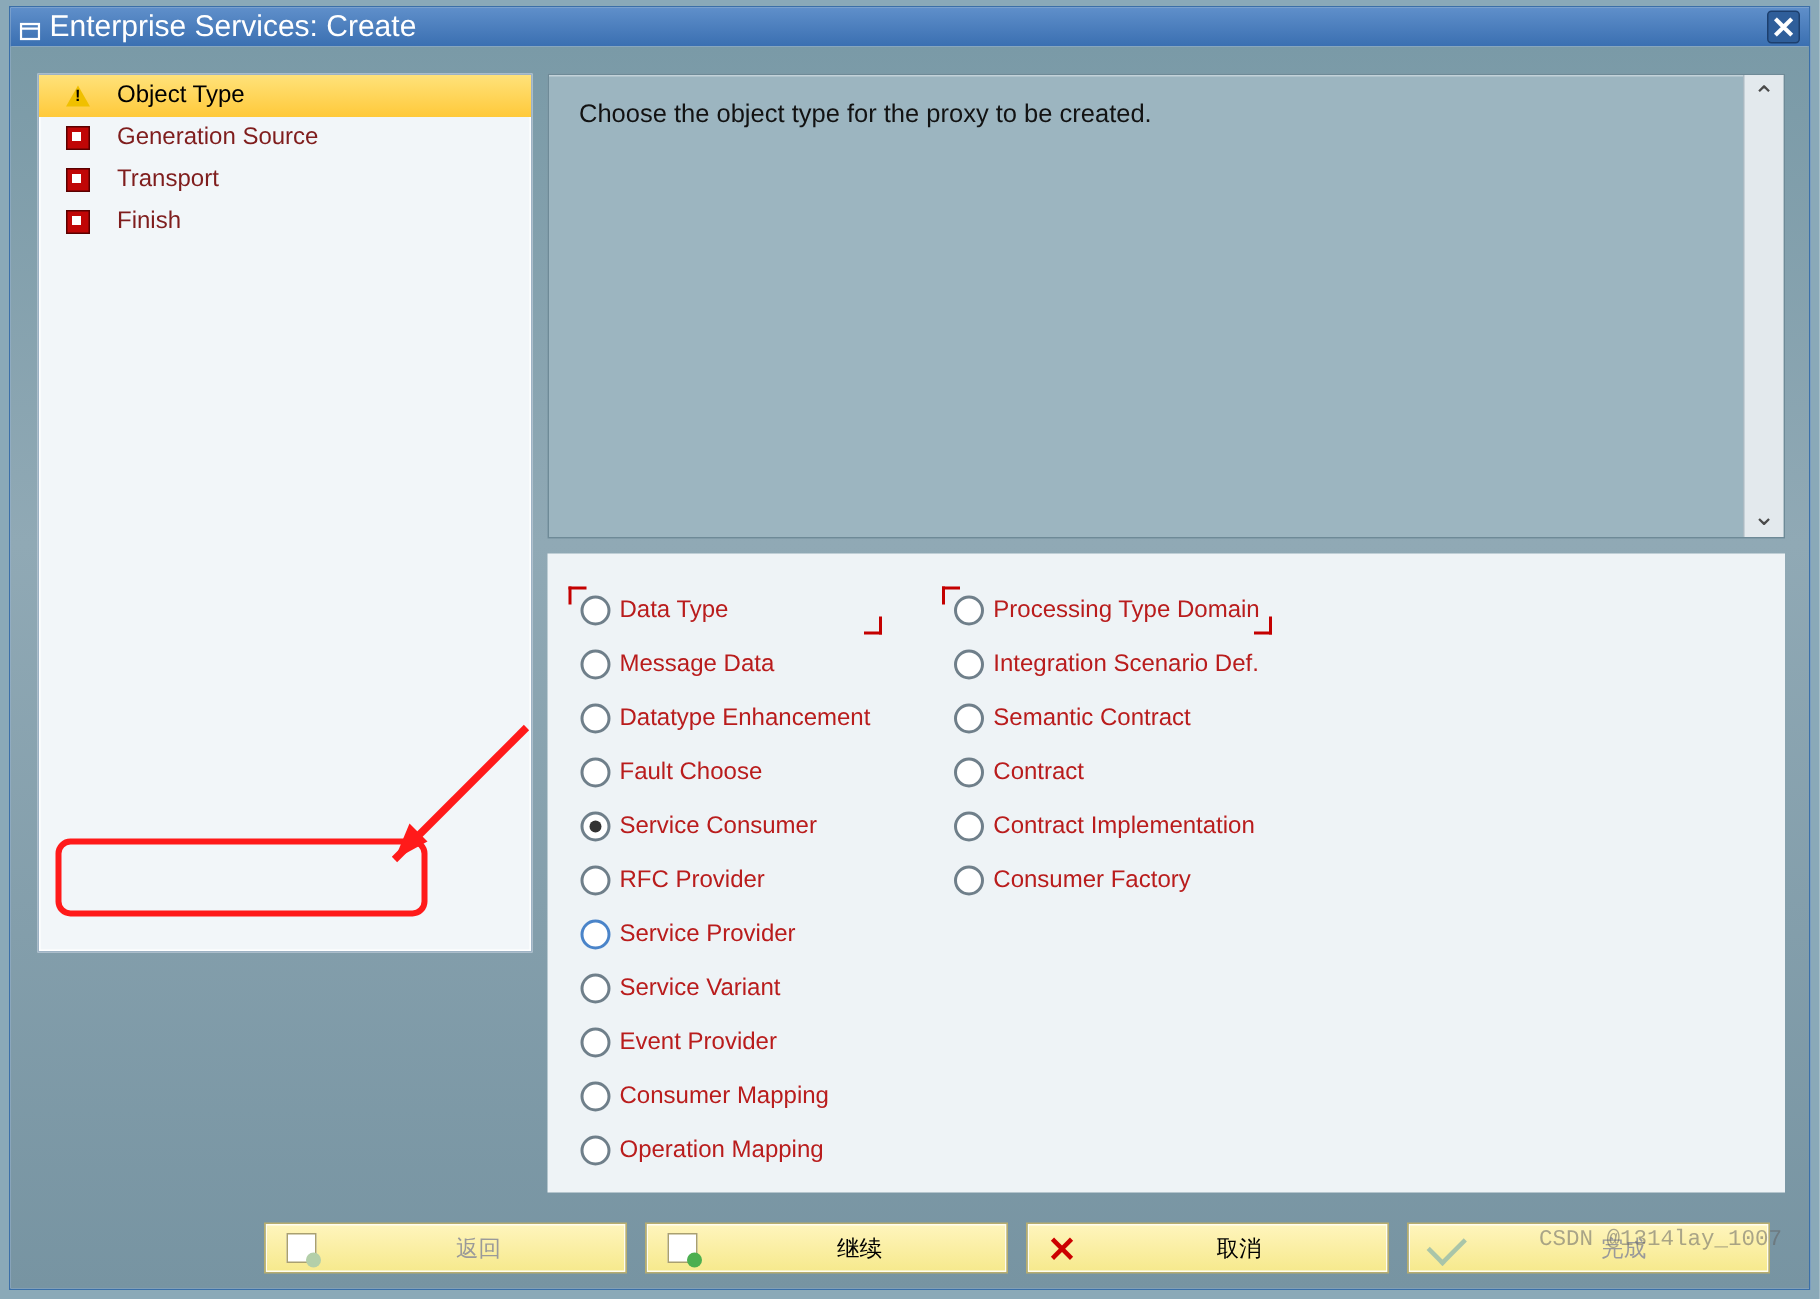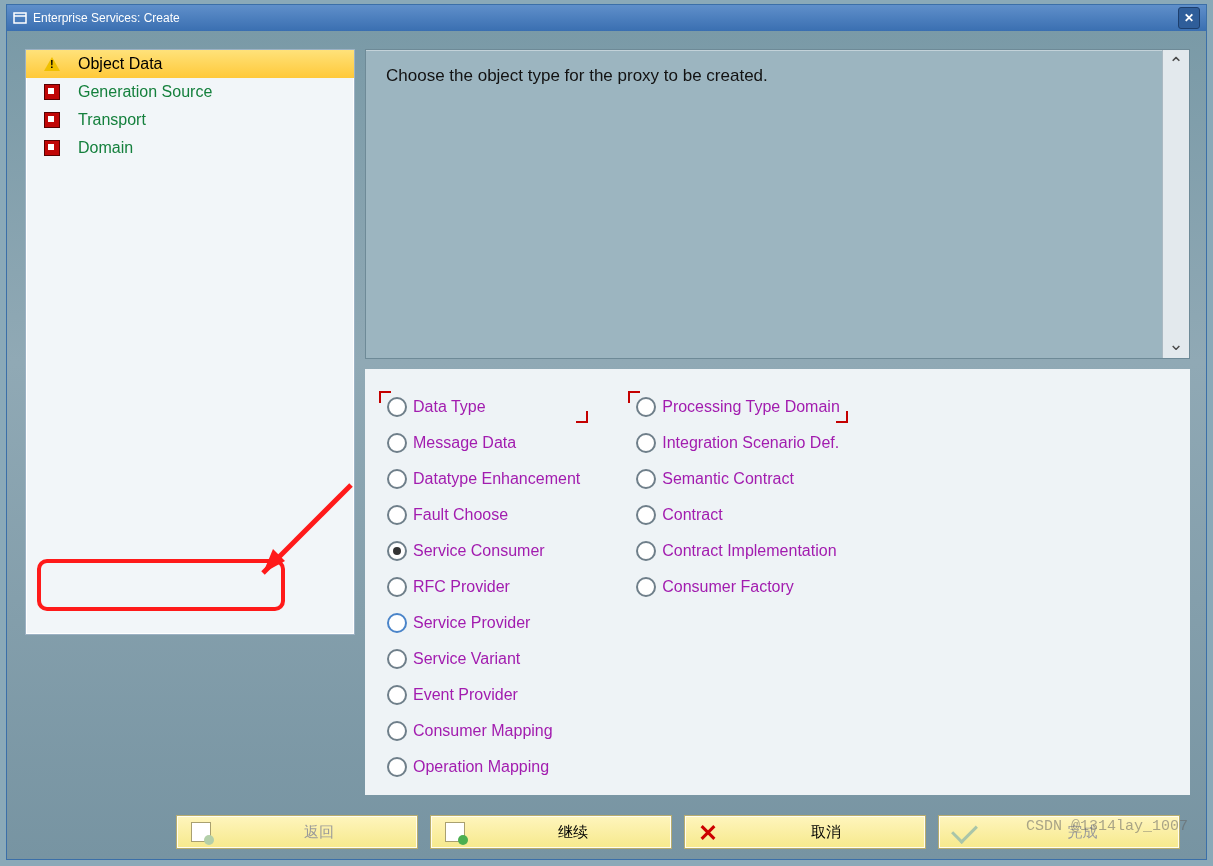--- a/index.html
+++ b/index.html
@@ -1,43 +1,43 @@
 <!DOCTYPE html>
 <html><head>
 <meta charset="utf-8">
 <style>
   html,body{margin:0;padding:0;width:1213px;height:866px;font-family:Arial,Helvetica,sans-serif;font-size:15px;background:#8aa9b8;overflow:hidden;}
   .win{position:absolute;left:6px;top:4px;right:6px;bottom:6px;border:1px solid #3b6fa8;background:#f2f6f9;box-shadow:inset 0 0 0 1px #bfd6ea;display:flex;flex-direction:column;}
-  .titlebar{height:26px;background:linear-gradient(#5f8fca,#3a6fb1);color:#fff;display:flex;align-items:center;padding:0 6px;font-size:12px;}
+  .titlebar{height:26px;background:linear-gradient(#5f8fca,#3a6fb1);color:#fff;display:flex;align-items:center;padding:0 6px;font-size:20px;}
   .titlebar .ticon{width:14px;height:14px;margin-right:6px;display:inline-block;}
   .titlebar .tt{flex:1;}
   .titlebar .close{width:20px;height:20px;background:#2f5e9a;border:1px solid #1d3f6d;color:#fff;display:flex;align-items:center;justify-content:center;border-radius:3px;font-weight:bold;cursor:pointer;}
   .body{flex:1;display:flex;position:relative;}
   .body-bg{position:absolute;inset:0;background:linear-gradient(180deg,#7a9aa7 0%,#90a9b5 40%,#7794a2 100%);}
   .content{position:relative;margin:18px 16px 16px 18px;flex:1;display:flex;gap:10px;}
   
   .side{width:330px;background:#f2f6f9;border:1px solid #9db2c4;padding:0;box-sizing:border-box;height:586px;box-shadow:inset 0 0 0 1px #fff;}
   .side ul{list-style:none;margin:0;padding:0;}
-  .side li{display:flex;align-items:center;height:28px;padding:0 8px 0 18px;font-size:16px;color:#15803d;gap:18px;cursor:default;}
+  .side li{display:flex;align-items:center;height:28px;padding:0 8px 0 18px;font-size:16px;color:#7f1d1d;gap:18px;cursor:default;}
   .side li.sel{background:linear-gradient(#ffe27a,#ffc93a);color:#000;}
   .step-ico{width:16px;height:16px;display:inline-block;position:relative;}
   .step-ico.warn{border-left:8px solid transparent;border-right:8px solid transparent;border-bottom:14px solid #f0c000;width:0;height:0;}
   .step-ico.warn::after{content:"!";position:absolute;left:-2px;top:1px;font-size:11px;font-weight:bold;color:#000;}
   .step-ico.red{background:#c00606;width:14px;height:14px;border:1px solid #5a0000;}
   .step-ico.red::after{content:"";position:absolute;left:3px;top:3px;width:6px;height:6px;background:#fff;}
   
   .main{flex:1;display:flex;flex-direction:column;gap:10px;}
   .instr-box{height:310px;background:#9cb5c0;border:1px solid #6e8a97;box-shadow:inset 0 1px 0 rgba(255,255,255,.4);position:relative;color:#121212;font-size:17px;padding:16px 40px 14px 20px;box-sizing:border-box;}
   .instr-scroll{position:absolute;right:0;top:0;bottom:0;width:26px;background:#e3e9ed;border-left:1px solid #aab9c2;}
   .instr-scroll .arr{position:absolute;left:0;right:0;height:28px;display:flex;align-items:center;justify-content:center;color:#4a4a4a;font-size:18px;}
   .instr-scroll .up{top:0;}
   .instr-scroll .dn{bottom:0;}
   .opts-area{background:#eef3f6;padding:26px 18px 16px 18px;display:flex;gap:48px;}
   .col{display:flex;flex-direction:column;gap:12px;}
-  .radio-row{display:flex;align-items:center;gap:6px;font-size:16px;color:#a21caf;position:relative;padding:2px 4px;}
+  .radio-row{display:flex;align-items:center;gap:6px;font-size:16px;color:#b91c1c;position:relative;padding:2px 4px;}
   .rcircle{width:16px;height:16px;border:2px solid #6f7f8a;border-radius:50%;display:inline-flex;align-items:center;justify-content:center;background:#fff;}
   .rcircle.blue{border-color:#4a84c9;}
   .rcircle.sel::after{content:"";width:8px;height:8px;border-radius:50%;background:#333;}
   
   .focus-corners{position:absolute;inset:-4px;pointer-events:none;}
   .focus-corners b{position:absolute;width:10px;height:10px;border:2px solid #c40000;}
   .focus-corners .tl{top:0;left:0;border-right:none;border-bottom:none;}
   .focus-corners .br{bottom:0;right:0;border-left:none;border-top:none;}
   
   .hl{position:absolute;border:4px solid #ff1a1a;border-radius:10px;pointer-events:none;}
@@ -76,33 +76,33 @@
 
   <div class="body">
     <div class="body-bg"></div>
 
     <div class="content">
 
       <div class="side">
         <ul>
           <li class="sel">
             <span class="step-ico warn"></span>
-            <span>Object Data</span>
+            <span>Object Type</span>
           </li>
           <li>
             <span class="step-ico red"></span>
             <span>Generation Source</span>
           </li>
           <li>
             <span class="step-ico red"></span>
             <span>Transport</span>
           </li>
           <li>
             <span class="step-ico red"></span>
-            <span>Domain</span>
+            <span>Finish</span>
           </li>
         </ul>
       </div>
 
       <div class="main">
         <div class="instr-box">
           <span>Choose the object type for the proxy to be created.</span>
           <div class="instr-scroll">
             <span class="arr up">⌃</span>
             <span class="arr dn">⌄</span>

